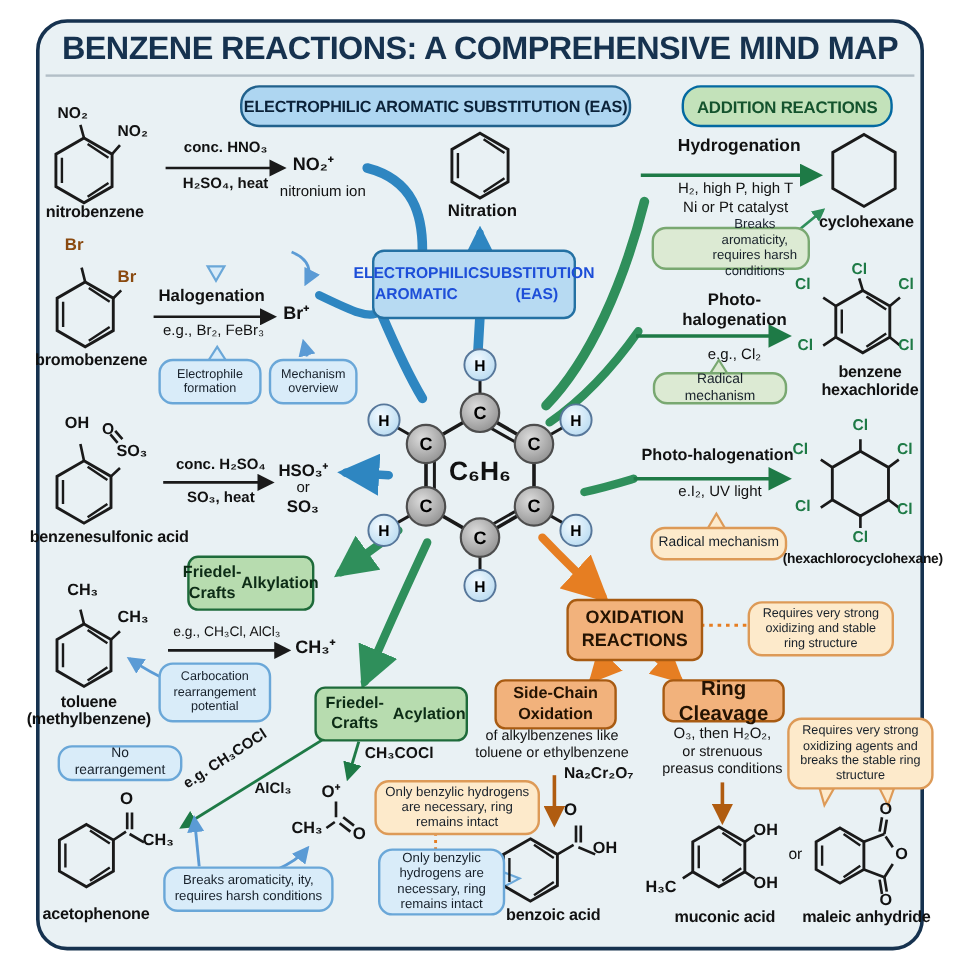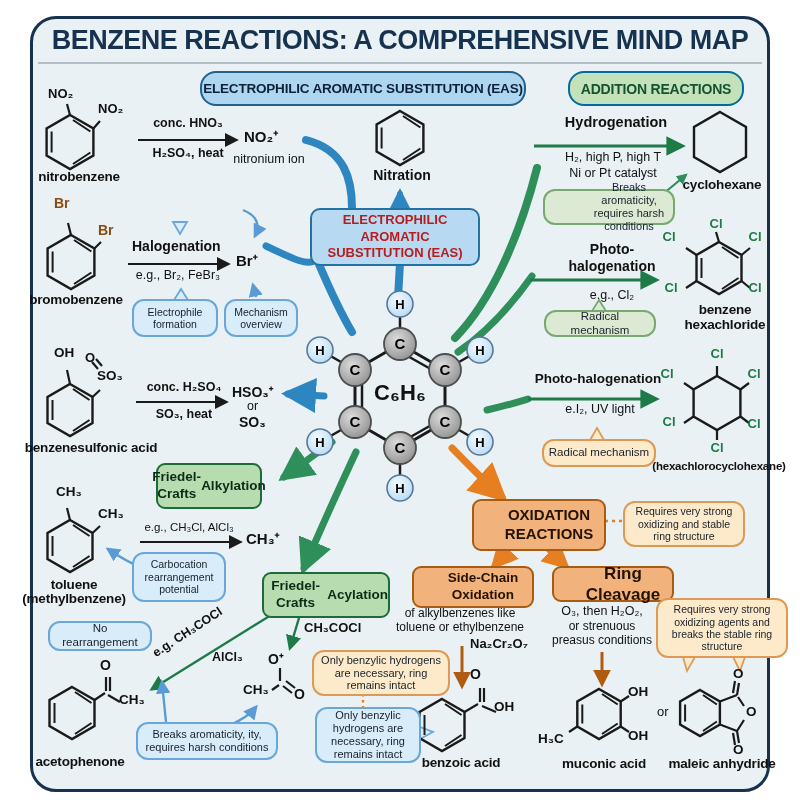--- a/index.html
+++ b/index.html
@@ -5,23 +5,23 @@
   html,body{margin:0;padding:0;background:#ffffff;}
   .scene{position:relative;width:800px;height:800px;font-family:"Liberation Sans",sans-serif;color:#17202a;overflow:hidden;}
   .panel{position:absolute;left:30px;top:16px;width:734px;height:770px;background:#e9f1f4;border:3.5px solid #16324f;border-radius:26px;}
   .title{position:absolute;left:40px;top:25px;width:720px;text-align:center;font-size:27px;font-weight:800;letter-spacing:-0.5px;color:#16324f;}
   .divider{position:absolute;left:38px;top:62px;width:724px;border-top:2px solid #b3bfc7;}
   svg.art{position:absolute;left:0;top:0;z-index:1;}
   .ov{position:absolute;z-index:2;}
   .pill{display:flex;align-items:center;justify-content:center;font-weight:700;border-radius:16px;letter-spacing:-0.2px;}
   .pill.blue{background:#aed6f1;border:2px solid #21618c;color:#0b2239;}
   .pill.green{background:#c3e2ba;border:2px solid #0369a1;color:#14532d;}
-  .mainbox{display:flex;flex-direction:column;align-items:center;justify-content:center;background:#b7daf2;border:2.5px solid #2471a3;border-radius:10px;font-weight:700;color:#b91c1c;line-height:1.3;text-align:center;}
+  .mainbox{display:flex;flex-direction:row;align-items:center;justify-content:center;background:#b7daf2;border:2.5px solid #2471a3;border-radius:10px;font-weight:700;color:#1d4ed8;line-height:1.3;text-align:center;}
   .gbox{display:flex;flex-direction:row;align-items:center;justify-content:center;background:#b7dcaf;border:2px solid #1e6b3a;border-radius:9px;font-weight:700;color:#0d2c16;line-height:1.25;text-align:center;font-size:13.5px;}
-  .obox{display:flex;flex-direction:column;align-items:center;justify-content:center;background:#f2b27c;border:2px solid #a85b12;border-radius:9px;font-weight:700;color:#241302;line-height:1.25;text-align:center;padding-left:20px;}
+  .obox{display:flex;flex-direction:column;align-items:center;justify-content:center;background:#f2b27c;border:2px solid #a85b12;border-radius:9px;font-weight:700;color:#241302;line-height:1.25;text-align:center;}
   .bubble{display:flex;align-items:center;justify-content:center;text-align:center;border-radius:12px;line-height:1.18;padding:2px 4px;box-sizing:border-box;}
   .bubble.blue{background:#d9ecf9;border:2px solid #6aa7d8;}
   .bubble.green{background:#dcead3;border:2px solid #79a871;}
   .bubble.orange{background:#fdeacb;border:2px solid #dd9a57;}
   .lbl{position:absolute;z-index:2;font-size:12.5px;color:#111;}
   .b{font-weight:700;}
   .ctr{text-align:center;}
   .name{font-weight:700;font-size:13.5px;text-align:center;letter-spacing:-0.2px;}
   .atom{position:absolute;z-index:2;font-weight:700;color:#111;}
   .br{color:#8a4a10;}
@@ -334,21 +334,21 @@
   <div class="atom" style="left:470px;top:666px;font-size:14px;">O</div>
   <div class="atom" style="left:494px;top:699px;font-size:13.5px;">OH</div>
   <div class="lbl name" style="left:406px;top:755px;width:110px;">benzoic acid</div>
 
   <div class="ov obox" style="left:552px;top:566px;width:98px;height:32px;font-size:17px;">
     <div>Ring Cleavage</div>
   </div>
   <div class="lbl ctr" style="left:550px;top:604px;width:104px;font-size:12.5px;">O₃, then H₂O₂,</div>
   <div class="lbl ctr" style="left:556px;top:619px;width:92px;font-size:12px;">or strenuous</div>
   <div class="lbl ctr" style="left:548px;top:633px;width:108px;font-size:12px;">preasus conditions</div>
-  <div class="ov bubble orange" style="left:656px;top:598px;width:132px;height:60px;font-size:10.5px;">Requires very strong oxidizing agents and breaks the stable ring structure</div>
+  <div class="ov bubble orange" style="left:656px;top:598px;width:122px;height:60px;font-size:10.5px;">Requires very strong oxidizing agents and breaks the stable ring structure</div>
   <div class="atom" style="left:628px;top:684px;font-size:13.5px;">OH</div>
   <div class="atom" style="left:628px;top:728px;font-size:13.5px;">OH</div>
   <div class="atom" style="left:538px;top:731px;font-size:13.5px;">H₃C</div>
   <div class="atom" style="left:733px;top:666px;font-size:13.5px;">O</div>
   <div class="atom" style="left:746px;top:704px;font-size:13.5px;">O</div>
   <div class="atom" style="left:733px;top:742px;font-size:13.5px;">O</div>
   <div class="lbl" style="left:657px;top:704px;font-size:13px;">or</div>
   <div class="lbl name" style="left:556px;top:756px;width:96px;">muconic acid</div>
   <div class="lbl name" style="left:660px;top:756px;width:124px;">maleic anhydride</div>
 

